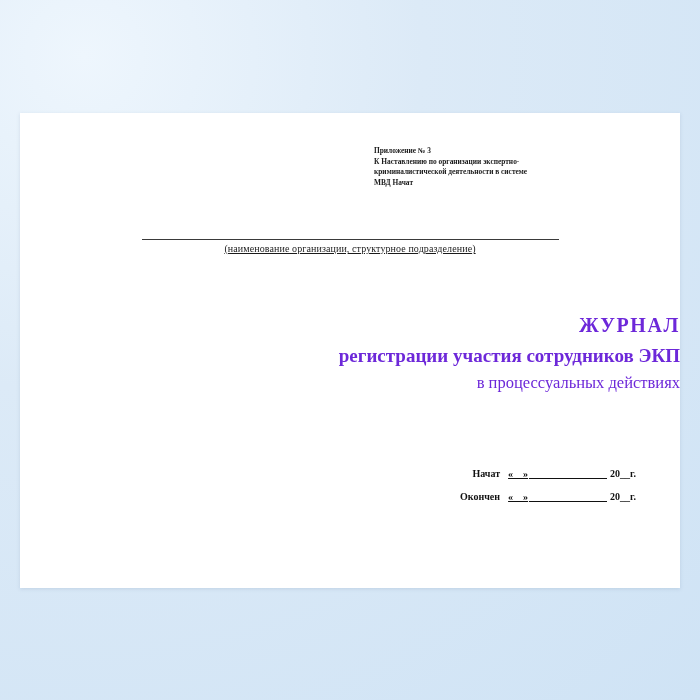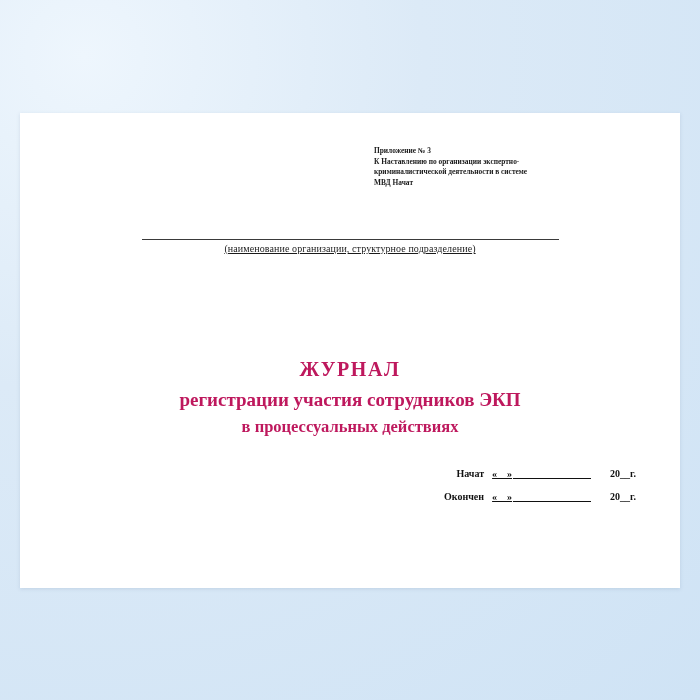--- a/index.html
+++ b/index.html
@@ -75,39 +75,38 @@
     color: #1b1b1b;
     letter-spacing: 0.1px;
     text-decoration: underline;
   }
   
   .title-block {
     position: absolute;
     left: 0;
     right: 0;
     top: 200px;
-    text-align: center;
-    color: #be185d;
-    margin-top: 44px;
+    text-align: right;
+    color: #6d28d9;
   }
   .title-line1 {
     font-size: 20px;
     font-weight: 700;
     letter-spacing: 1.6px;
     line-height: 1.25;
   }
   .title-line2 {
     font-size: 19px;
     font-weight: 700;
     line-height: 1.5;
     margin-top: 4px;
   }
   .title-line3 {
     font-size: 16.5px;
-    font-weight: 700;
+    font-weight: 400;
     line-height: 1.5;
   }
   
   .dates-block {
     position: absolute;
     right: 44px;
     top: 355px;
     text-align: left;
     font-size: 10px;
     font-weight: 700;
@@ -128,21 +127,21 @@
     text-decoration: underline;
   }
   .date-fill {
     display: inline-block;
     width: 78px;
     border-bottom: 1px solid #111;
     height: 9px;
     margin: 0 1px;
   }
   .date-tail {
-    margin-left: 18px;
+    margin-left: 2px;
   }
 </style>
 </head>
 <body>
 
 <div id="stage">
   <div id="backdrop"></div>
 
   <div id="page">
     <div class="page-inner">

